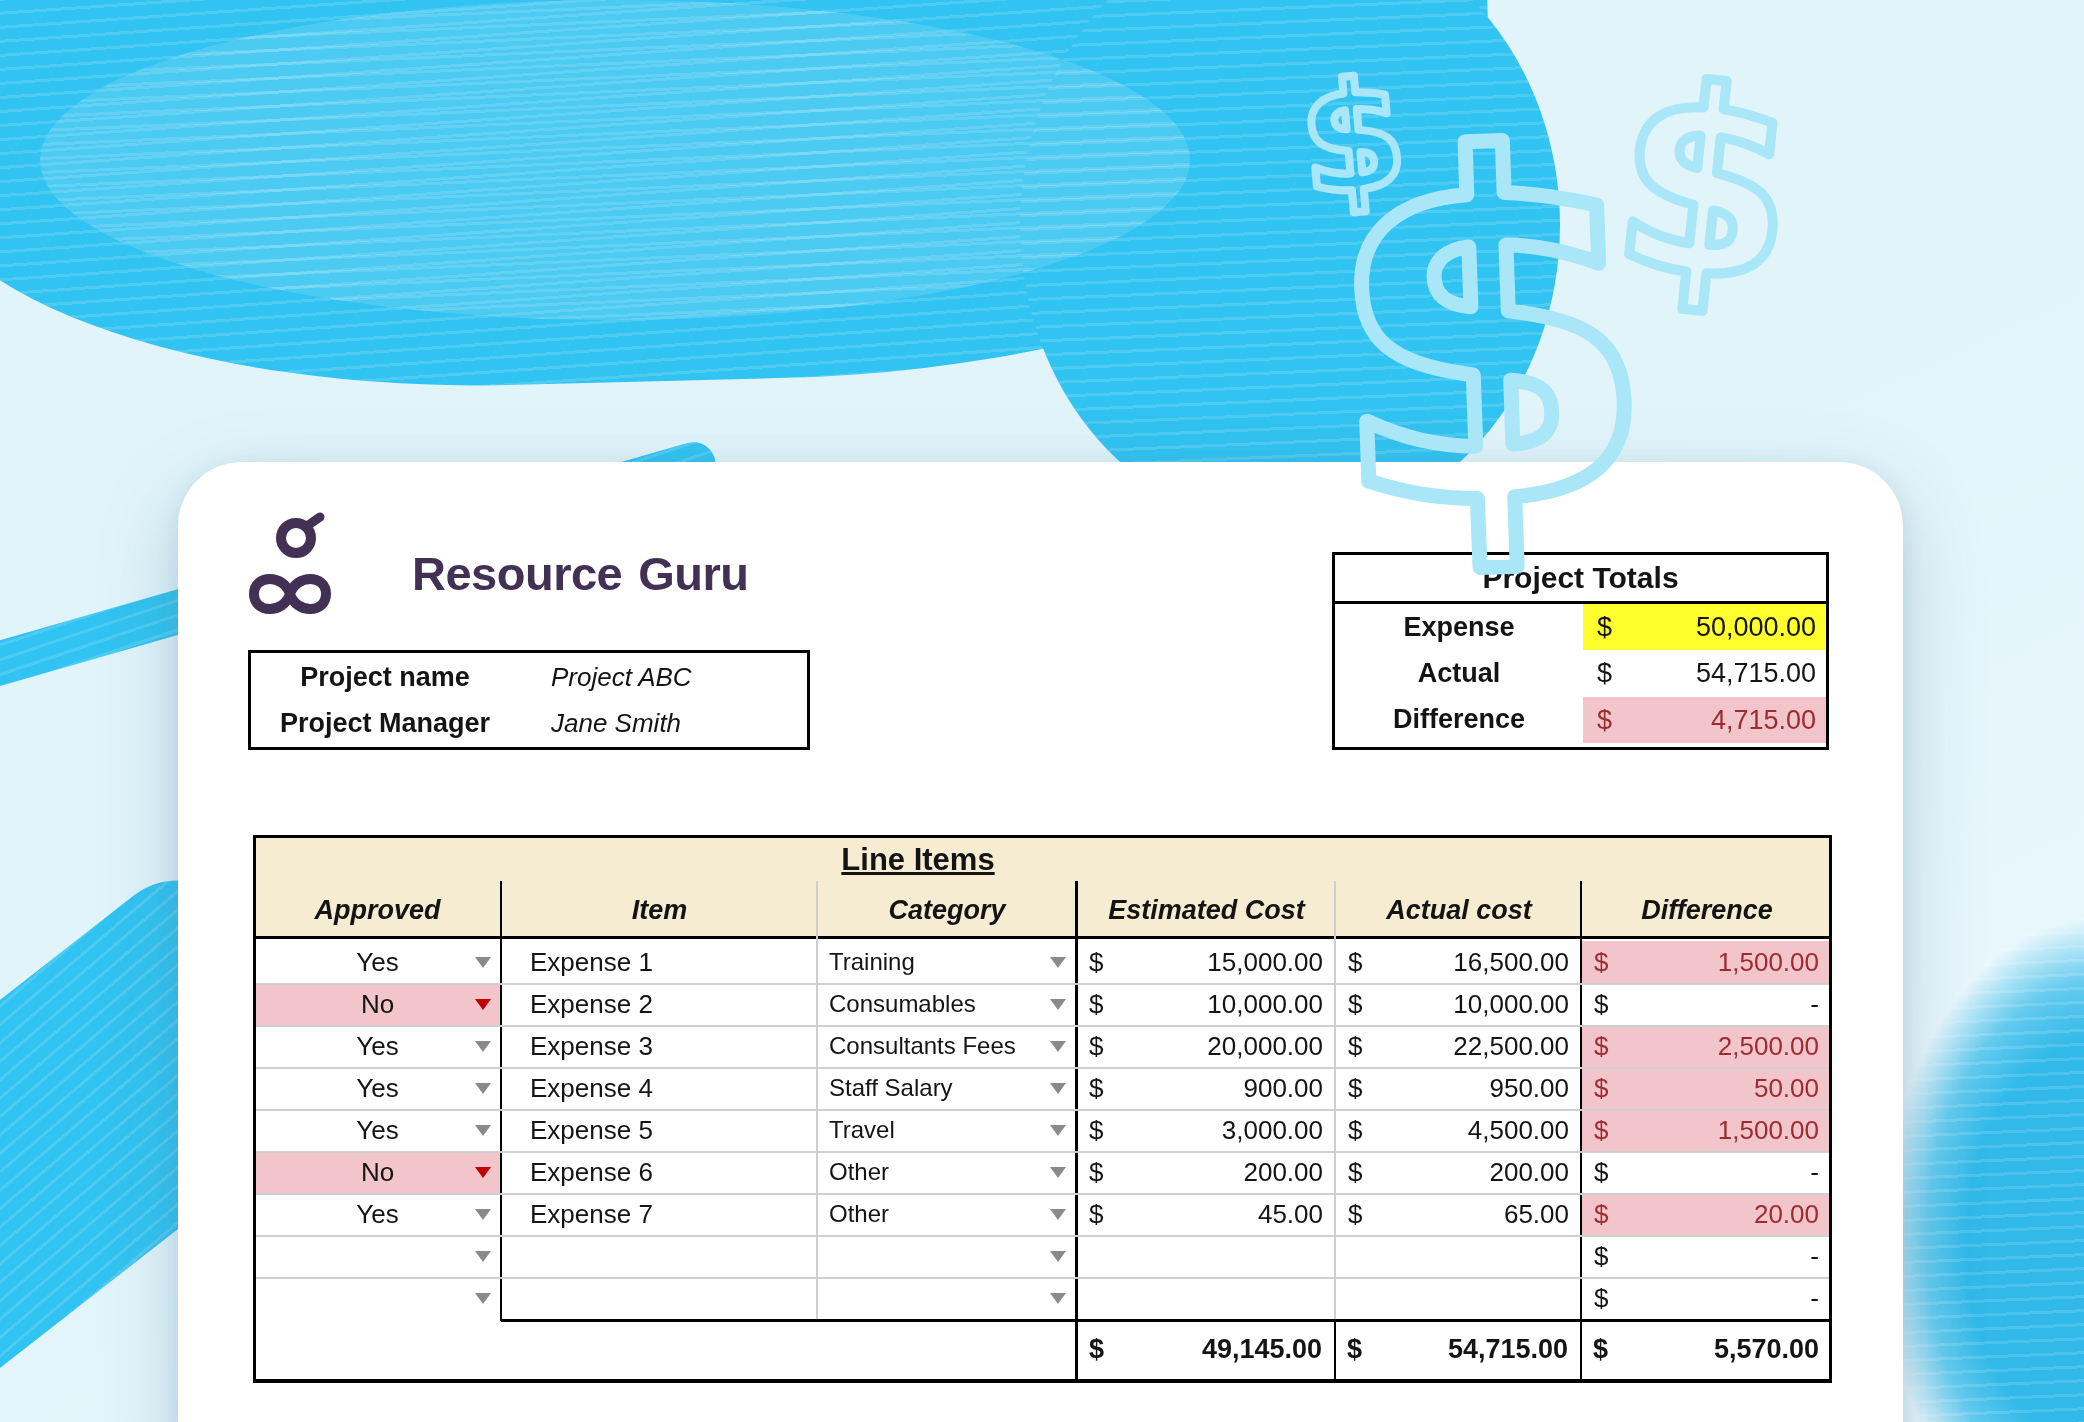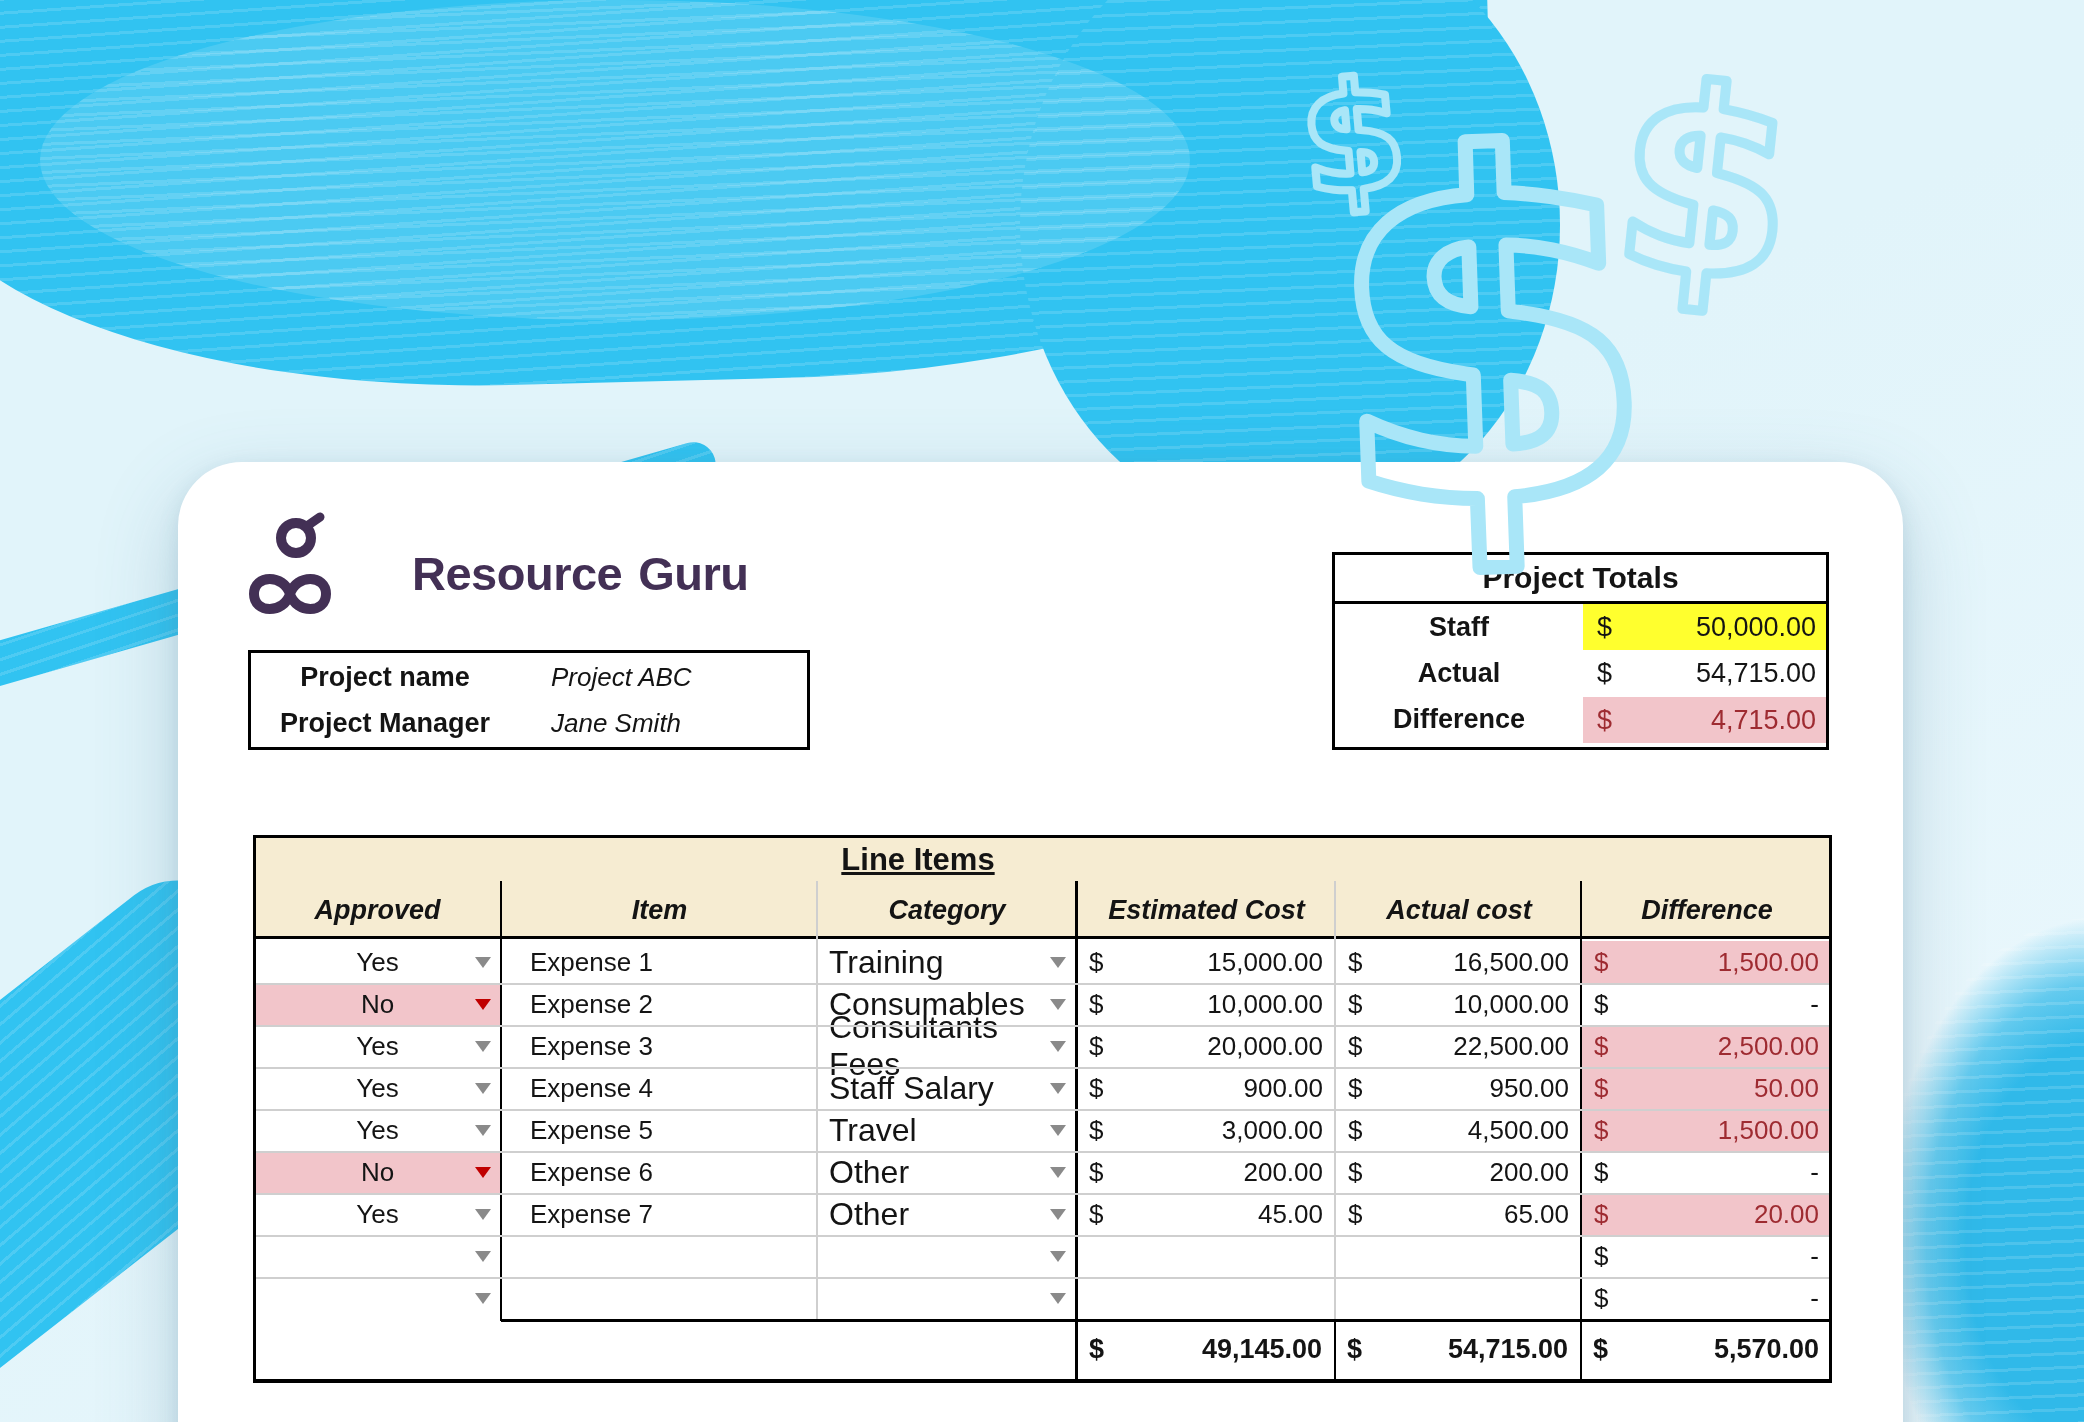--- a/index.html
+++ b/index.html
@@ -64,21 +64,21 @@
   .li-header-bg{position:absolute;left:0;top:0;width:1579px;height:104px;background:var(--header-tan);}
   .li-title{position:absolute;left:0;top:4px;width:1330px;height:42px;display:flex;
     align-items:center;justify-content:center;font-weight:700;font-size:31px;text-decoration:underline;}
   .li-colheads{position:absolute;left:0;top:46px;width:1579px;height:58px;display:flex;justify-content:flex-end;}
   .li-colhead{display:flex;align-items:center;justify-content:center;
     font-weight:700;font-style:italic;font-size:27px;}
   .li-row{position:absolute;left:0;width:1579px;height:42px;display:flex;}
   .li-row>div{position:relative;height:42px;}
   .c-approved{width:249px;display:flex;align-items:center;justify-content:center;font-size:26px;}
   .c-item{width:315px;display:flex;align-items:center;padding-left:28px;font-size:26px;}
-  .c-category{width:260px;display:flex;align-items:center;padding-left:12px;font-size:32px;}
+  .c-category{width:260px;display:flex;align-items:center;padding-left:12px;font-size:24px;}
   .c-est{width:259px;}.c-act{width:246px;}.c-diff{width:250px;}
   .money{font-size:26px;}
   .money .cur{position:absolute;left:12px;top:50%;transform:translateY(-50%);}
   .money .amt{position:absolute;right:13px;top:50%;transform:translateY(-50%);}
   .pink{background:var(--highlight-pink);}
   .pink-red{background:var(--highlight-pink);color:var(--negative-red);}
   .tri{width:0;height:0;border-left:8px solid transparent;border-right:8px solid transparent;
     border-top:11px solid var(--arrow-gray);position:absolute;right:11px;top:50%;transform:translateY(-45%);}
   .tri-red{border-top-color:var(--arrow-red);}
   .li-totals{position:absolute;left:0;top:484px;width:1579px;height:60px;display:flex;}
@@ -126,21 +126,21 @@
           <div class="pi-label">Project Manager</div>
           <div class="pi-value">Jane Smith</div>
         </div>
       </div>
   </div>
 
   <div class="pt-box">
     <div class="pt-title">Project Totals</div>
     <div>
         <div class="pt-row">
-          <div class="pt-label">Staff</div>
+          <div class="pt-label">Expense</div>
           <div class="pt-value hl-yellow">
             <div class="cur">$</div>
             <div class="amt">50,000.00</div>
           </div>
         </div>
         <div class="pt-row">
           <div class="pt-label">Actual</div>
           <div class="pt-value">
             <div class="cur">$</div>
             <div class="amt">54,715.00</div>

